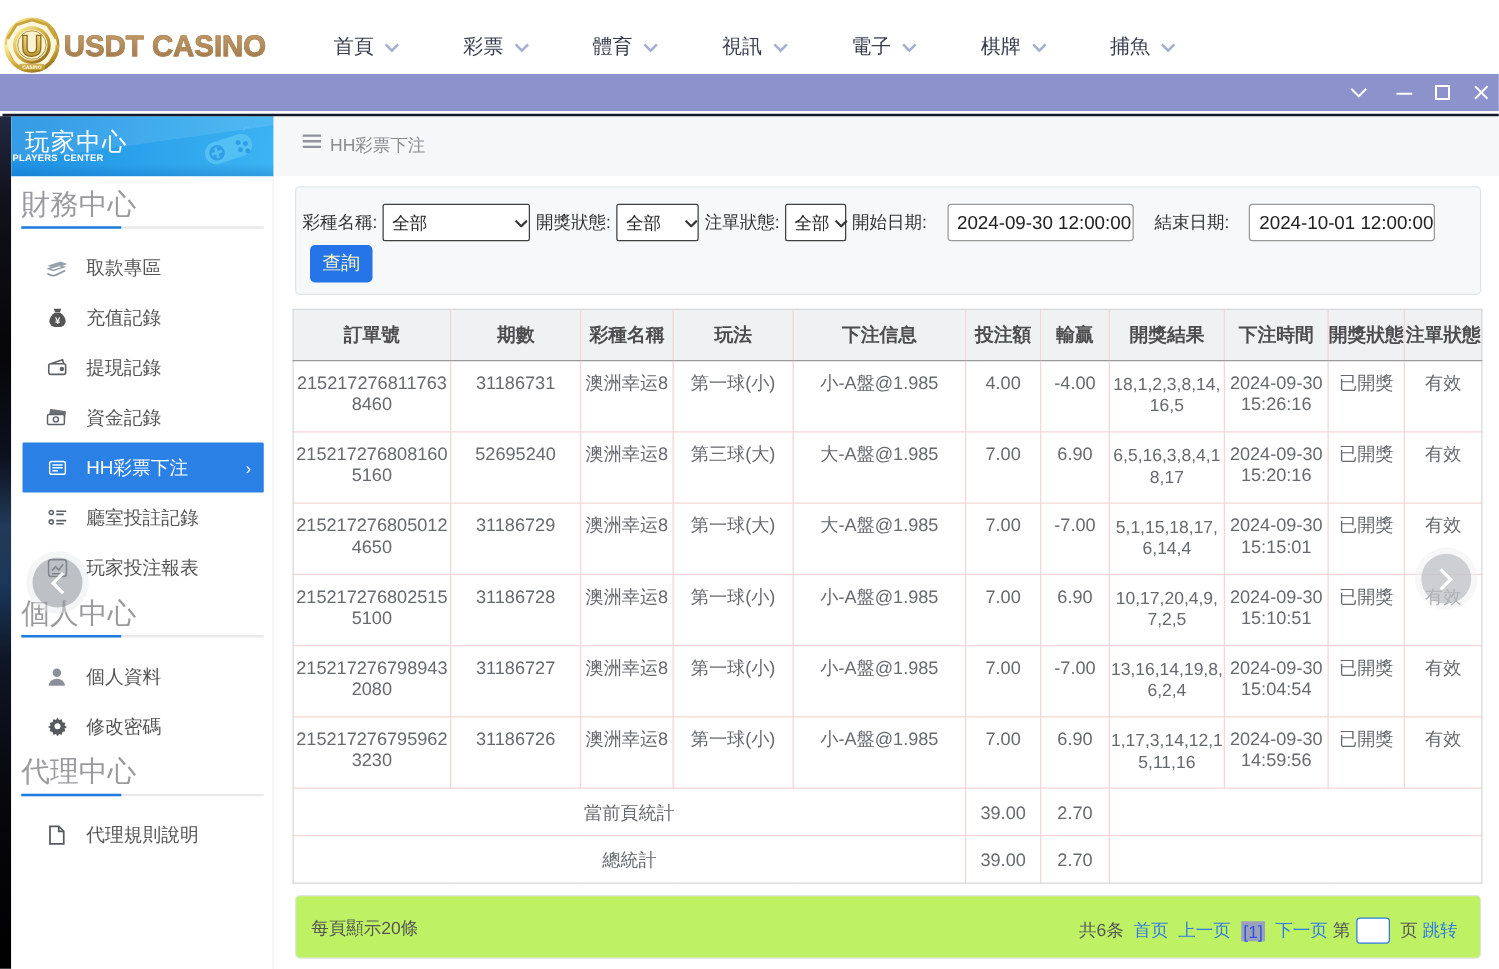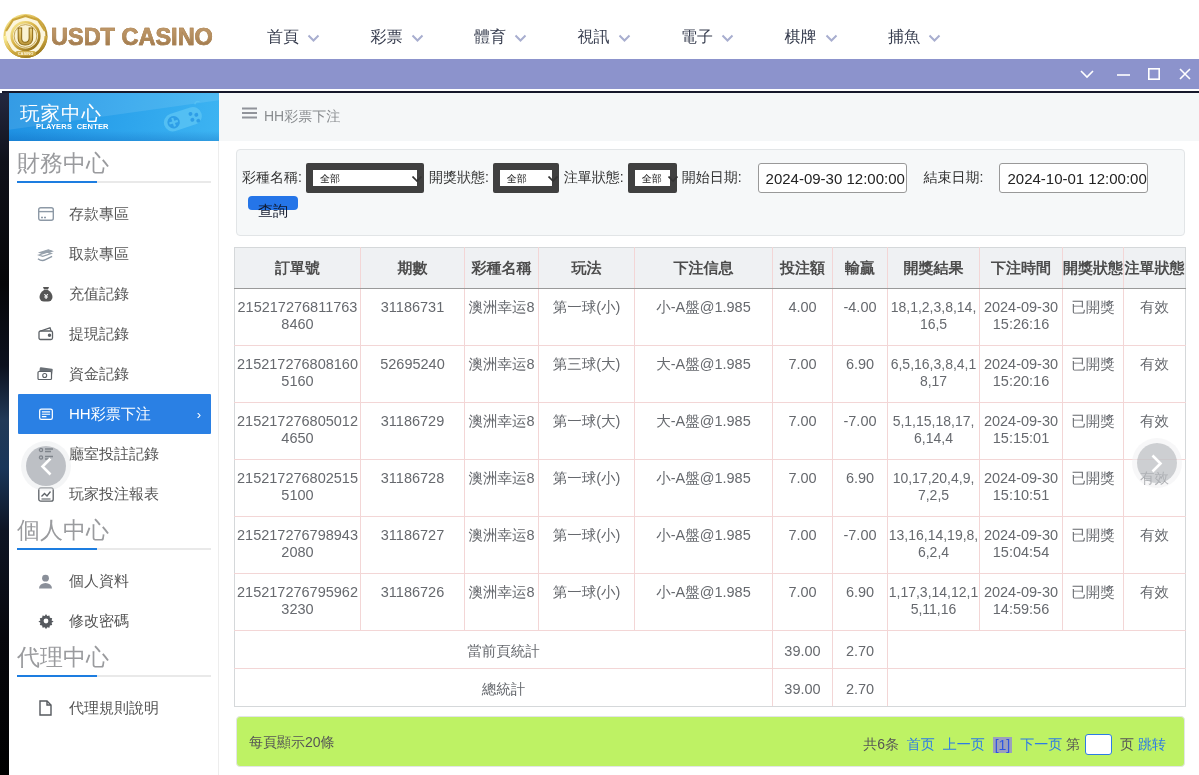--- a/index.html
+++ b/index.html
@@ -22,21 +22,21 @@
 
 #leftstrip { position:absolute; left:0; top:93px; width:9px; height:682px;
   background:linear-gradient(180deg,#232840 0%,#10111a 10%,#060608 28%,#0c111e 40%,#223a58 48%,#1a3659 55%,#0e1524 64%,#07070c 80%,#000 100%); }
 
 
 #sidebar { position:absolute; left:9px; top:93px; width:210px; height:682px; background:#fff; border-right:1px solid #ededed; }
 #sbhead { position:absolute; left:0px; top:0px; width:210px; height:48px; overflow:hidden;
   background:linear-gradient(100deg,#1e90e2 0%,#2da4ec 55%,#3db4f2 100%); }
 #sbhead .sheen { position:absolute; left:-20px; top:-34px; width:260px; height:55px; background:rgba(255,255,255,0.10); transform:rotate(-8deg); }
 #sbhead h1 { position:absolute; left:11px; top:7px; font-size:19.5px; font-weight:normal; color:#fff; letter-spacing:1px; }
-#sbhead h2 { position:absolute; left:27px; top:28.5px; font-size:7.5px; font-weight:bold; color:#fff; letter-spacing:0.2px; }
+#sbhead h2 { position:absolute; left:1px; top:28.5px; font-size:7.5px; font-weight:bold; color:#fff; letter-spacing:0.2px; }
 #sbhead svg.pad { position:absolute; right:12px; top:8px; } #sbhead .bot { position:absolute; left:0; bottom:0; width:100%; height:10px; background:linear-gradient(180deg,rgba(0,60,150,0) 0%,rgba(0,70,160,0.22) 100%); }
 .schead { position:relative; margin:0 8px 0 8px; padding-top:6px; padding-bottom:11px; }
 .schead.first { padding-top:12px; } .schead .t { line-height:21px; }
 .schead .t { font-size:23px; color:#9a9b9e; padding-left:0px; }
 .schead .line { margin-top:7px; height:2px; background:#e9e9e9; position:relative; }
 .schead .line i { position:absolute; left:0; top:0; width:80px; height:2px; background:#1d7de0; }
 .mi { position:relative; height:40px; display:flex; align-items:center; color:#555; font-size:15px; }
 .mi .ic { position:absolute; left:28px; width:17px; height:17px; display:flex; align-items:center; justify-content:center; }
 .mi .lb { position:absolute; left:60px; }
 .mi.active { background:#2a80e4; color:#fff; margin:0 8px 0 9px; border-radius:1px; }
@@ -45,23 +45,23 @@
 .mi.active .arr { position:absolute; right:10px; font-size:13px; }
 
 
 #main { position:absolute; left:219px; top:93px; width:980px; height:682px; background:#fff; }
 #crumb { position:absolute; left:0; top:0; width:980px; height:48px; background:#f5f7f8; color:#8a8d90; font-size:14px; }
 #crumb .ham { position:absolute; left:23px; top:14px; }
 #crumb .tx { position:absolute; left:45px; top:15px; }
 
 #filter { position:absolute; left:236px; top:149px; width:949px; height:87px; background:#f6f8f9; border:1px solid #e2e5e7; border-radius:4px; z-index:2; }
 #filter .row { position:absolute; left:5px; top:13px; height:30px; display:flex; align-items:center; font-size:14px; color:#333; white-space:nowrap; }
-#filter select { -webkit-appearance:none; appearance:none; height:30px; font-size:10px; font-family:"Liberation Sans",sans-serif; color:#222; border:7px solid #404040; border-radius:2px; background:#fff; padding:0 0 0 7px; margin:0 4px; }
+#filter select { -webkit-appearance:none; appearance:none; height:30px; font-size:14px; font-family:"Liberation Sans",sans-serif; color:#222; border:1px solid #404040; border-radius:2px; background:#fff; padding:0 0 0 7px; margin:0 4px; }
 #filter input { height:30px; font-size:15px; font-family:"Liberation Sans",sans-serif; color:#222; border:1px solid #999; border-radius:3px; background:#fff; padding:0 0 0 7px; margin:0 16px; }
-.selarr { position:absolute; top:26px; } #qbtn { position:absolute; left:11px; top:46px; width:50px; height:14px; background:#2575e8; color:#0f172a; font-size:15px; border:none; border-radius:4px; text-align:center; line-height:30px; }
+.selarr { position:absolute; top:26px; } #qbtn { position:absolute; left:11px; top:46px; width:50px; height:30px; background:#2575e8; color:#fef9c3; font-size:15px; border:none; border-radius:4px; text-align:center; line-height:30px; }
 
 
 #tbl { position:absolute; left:234px; top:247px; border-collapse:collapse; table-layout:fixed; font-size:14.5px; color:#66696e; }
 #tbl th { height:41px; background:#eff1f3; border:1px solid #f3d6d6; border-top:1px solid #d5d8da; font-weight:bold; color:#4c4c4c; font-size:15px; padding:0; }
 #tbl th { border-bottom:1px solid #9a9a9a; }
 #tbl td { border:1px solid #f3d6d6; text-align:center; vertical-align:top; padding:10px 1px 0; word-break:break-all; line-height:17px; }
 #tbl tr.dr td { height:57px; }
 #tbl tr.st td { height:38px; padding-top:12px; } #tbl tr.dr td:nth-child(8) { padding:10px 0 0; font-size:14px; }
 #tbl th:first-child, #tbl td:first-child { border-left:1px solid #d5d8da; }
 #tbl th:last-child, #tbl td:last-child { border-right:1px solid #d5d8da; }
@@ -175,30 +175,20 @@
         <path d="M42 8 q3 -4 6 -1" stroke="#59c3f4" stroke-width="1.6" fill="none"></path>
       </g>
     </svg>
   </div>
   <div style="position:absolute; top:48px; left:0; width:210px;">
     <div class="schead first">
         <div class="t">財務中心</div>
         <div class="line">
           <i></i>
         </div>
-      </div>
-    <div class="mi">
-        <span class="ic">
-          <svg width="16" height="14" viewBox="0 0 16 14">
-            <rect x="0.7" y="0.7" width="14.6" height="12.6" rx="2" fill="none" stroke="#8d99a6" stroke-width="1.4"></rect>
-            <path d="M1 4.6 H15" stroke="#8d99a6" stroke-width="1.4"></path>
-            <path d="M3 10.5 H5 M6 10.5 H8" stroke="#8d99a6" stroke-width="1.3"></path>
-          </svg>
-        </span>
-        <span class="lb">存款專區</span>
       </div>
     <div class="mi">
         <span class="ic">
           <svg width="18" height="15" viewBox="0 0 18 15">
             <g fill="none" stroke="#97a1ac" stroke-width="1.3">
               <path d="M3 5.5 L12 2.5 L16 4 L7 7 Z" fill="#97a1ac"></path>
               <path d="M2 8 L11 5 L15 6.5 L6 9.5 Z" fill="#fff"></path>
               <path d="M1 12 q4 3 8 1 l7 -3.5" stroke="#8d99a6" stroke-width="1.5"></path>
             </g>
           </svg>

